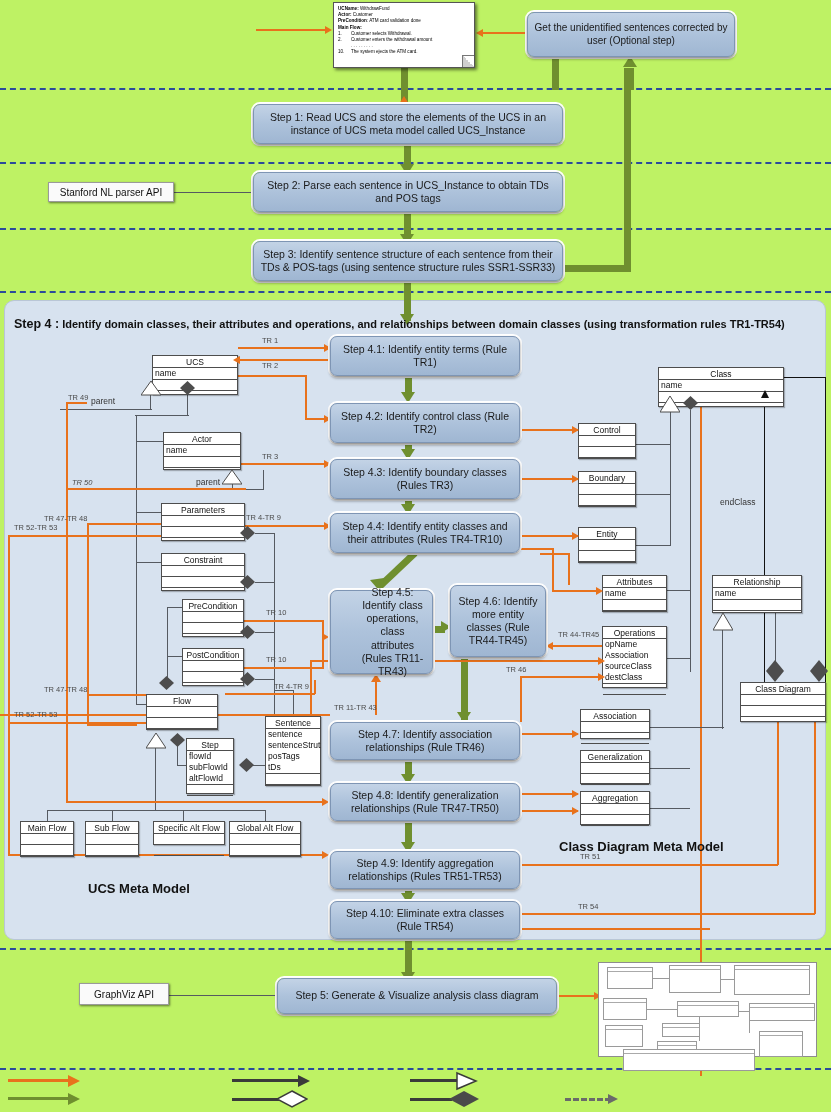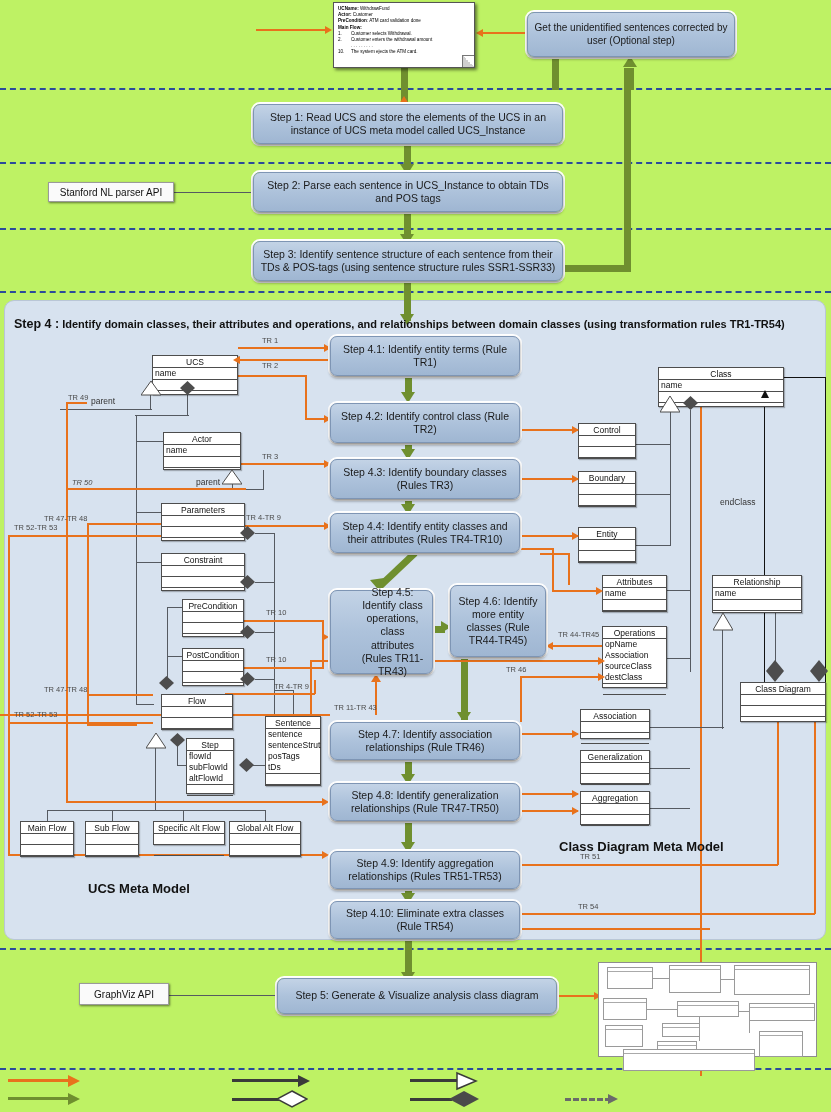--- a/index.html
+++ b/index.html
@@ -264,21 +264,21 @@
     <div class="cattr empty"></div>
     <div class="cattr empty"></div>
   </div>
 
   <div class="umlc" style="left:182px; top:648px; width:62px; height:38px;">
     <div class="cname">PostCondition</div>
     <div class="cattr empty"></div>
     <div class="cattr empty"></div>
   </div>
 
-  <div class="umlc" style="left:161px; top:694px; width:72px; height:36px;">
+  <div class="umlc" style="left:146px; top:694px; width:72px; height:36px;">
     <div class="cname">Flow</div>
     <div class="cattr empty"></div>
     <div class="cattr empty"></div>
   </div>
 
   <div class="umlc" style="left:186px; top:738px; width:48px; height:56px;">
     <div class="cname">Step</div>
     <div class="cattr">
       <div>flowId</div>
       <div>subFlowId</div>

